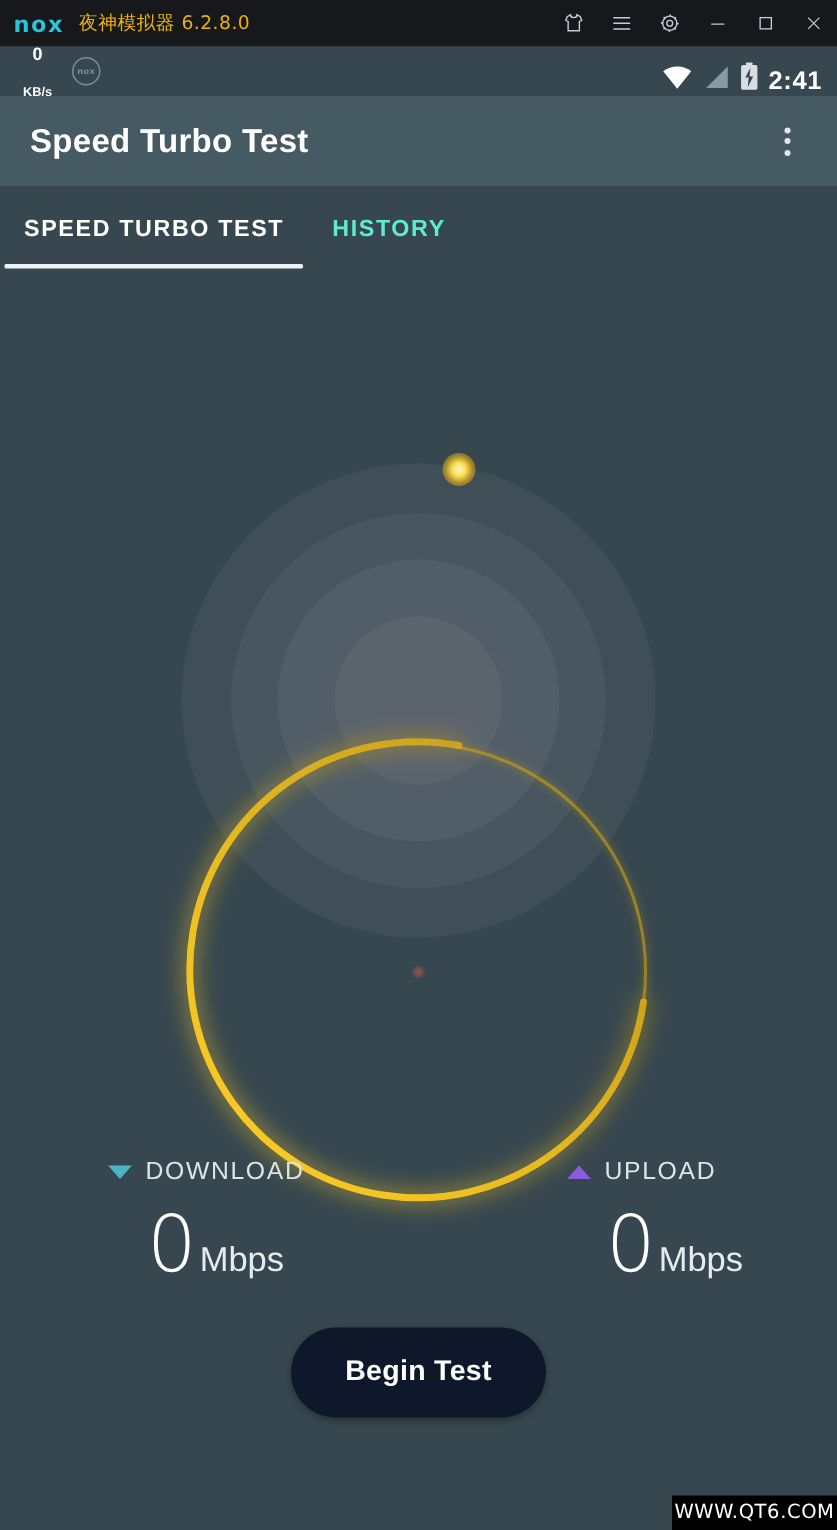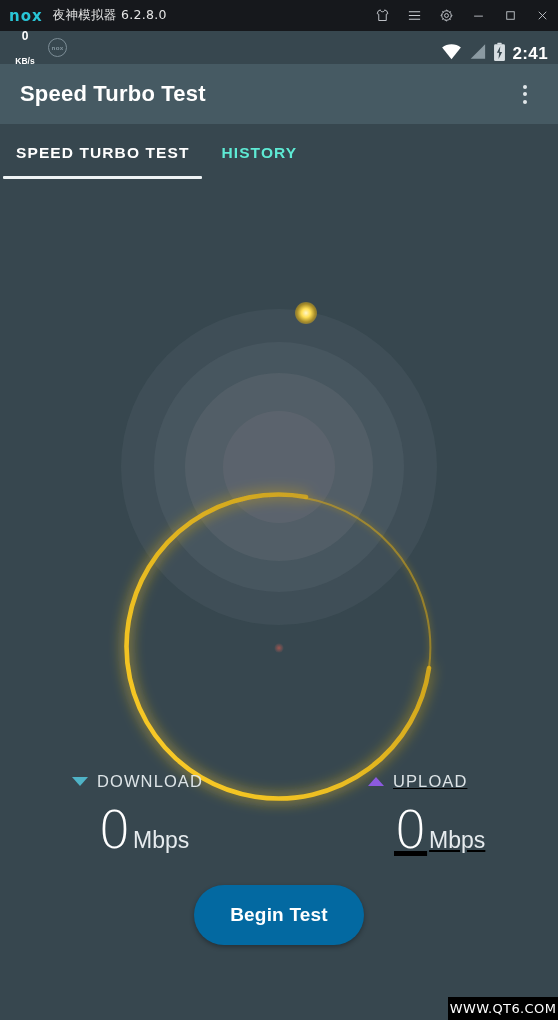--- a/index.html
+++ b/index.html
@@ -14,21 +14,21 @@
   
   .nox-titlebar{
     position:absolute; left:0; top:0; width:558px; height:31px;
     background:#16181c; display:flex; align-items:center;
   }
   .nox-logo{
     margin-left:9px; color:#29c5d6; font-size:15px;
     font-weight:bold; letter-spacing:1px; font-family:"DejaVu Sans", sans-serif;
   }
   .nox-title{
-    margin-left:10px; color:#e5e5e5; font-size:12.5px; letter-spacing:.3px;
+    margin-left:10px; color:#eab308; font-size:12.5px; letter-spacing:.3px;
     font-family:"DejaVu Sans", sans-serif;
   }
   .nox-winbtns{ position:absolute; right:0; top:0; height:31px; display:flex; align-items:center; }
   .wbtn{
     width:32px; height:31px; display:flex; align-items:center; justify-content:center;
     color:#c9ccd1;
   }
   .wbtn svg{ display:block; }
 
   
@@ -114,34 +114,34 @@
     transform:translate(-50%,-50%);
     background:radial-gradient(circle, #fff6c8 0%, #ffdf55 28%, rgba(255,193,7,.55) 58%, rgba(255,180,0,0) 100%);
   }
 
   
   .readouts{
     position:absolute; left:0; top:770px; width:516px; height:95px;
   }
   .readout{ position:absolute; top:0; }
   .readout.dl{ left:72px; }
-  .readout.ul{ left:368px;text-decoration:underline; }
+  .readout.ul{ left:378px; }
   .ro-head{ display:flex; align-items:center; gap:9px; height:22px; }
   .tri{ width:0; height:0; }
   .tri.down{ border-left:8px solid transparent; border-right:8px solid transparent; border-top:9px solid #4fb3c6; }
   .tri.up{ border-left:8px solid transparent; border-right:8px solid transparent; border-bottom:9px solid #8c5ae0; }
   .ro-label{ color:#dde4e7; font-size:16.5px; letter-spacing:1.1px; }
   .ro-value{ display:flex; align-items:baseline; margin-top:12px; padding-left:26px; }
   .ro-num{ color:#ffffff; font-size:52px; font-weight:300; line-height:1; font-family:"DejaVu Sans", sans-serif; }
   .ro-unit{ color:#e6ebee; font-size:23px; margin-left:2px; }
 
   
   .begin-btn{
     position:absolute; left:194px; top:885px; width:170px; height:60px;
-    background:#0369a1; border-radius:30px;
+    background:#0f172a; border-radius:30px;
     display:flex; align-items:center; justify-content:center;
     box-shadow:0 2px 5px rgba(0,0,0,.32);
     color:#ffffff; font-size:19px; font-weight:bold; letter-spacing:.2px;
     cursor:pointer;
   }
 
   
   .watermark{
     position:absolute; right:0; bottom:0; width:110px; height:23px;
     background:#000000; display:flex; align-items:center; justify-content:center;

